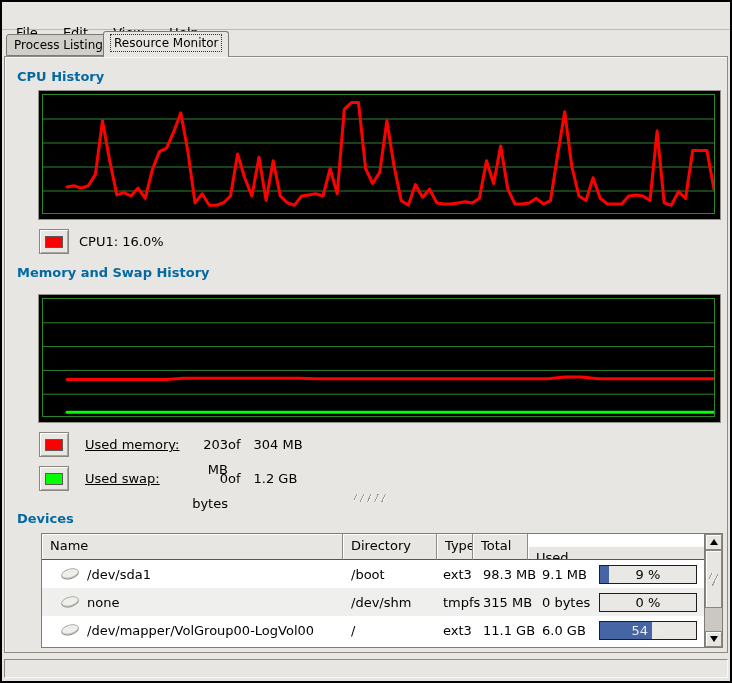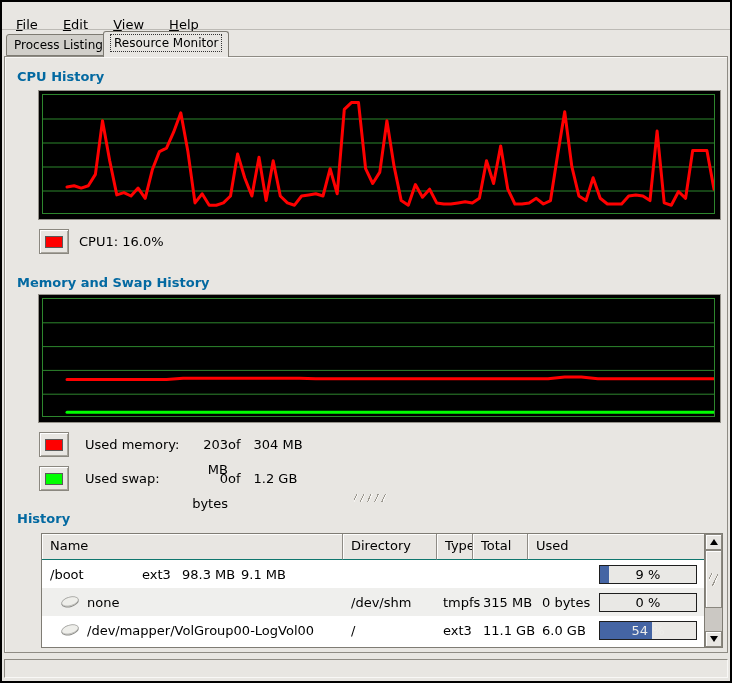--- a/index.html
+++ b/index.html
@@ -7,21 +7,21 @@
   .window {
     position:relative; width:732px; height:683px;
     background:#e8e6e2; border:2px solid #000; overflow:hidden;
   }
   
   .menubar {
     position:absolute; top:0; left:0; right:0; height:28px;
     border-bottom:1px solid #bcbab5; padding-left:4px;
   }
   .menu-item {
-    display:inline-block; padding:9px 10px; line-height:27px;
+    display:inline-block; padding:17px 10px; line-height:27px;
     font-size:13px; color:#000; cursor:default;
   }
   .menu-item u { text-decoration:underline; }
   
   .tab {
     position:absolute; border:1px solid #7e7b73; font-size:12px;
     border-top-left-radius:3px; border-top-right-radius:3px;
     padding:0 7px; white-space:nowrap;
   }
   .tab-inactive {
@@ -48,42 +48,42 @@
   
   .swatch-btn {
     position:absolute; width:30px; height:25px; background:#e8e6e2;
     border:1px solid #8a877f;
     box-shadow: inset 1px 1px 0 #ffffff, inset -1px -1px 0 #a7a49c;
     display:flex; align-items:center; justify-content:center; cursor:pointer;
   }
   .swatch { width:18px; height:12px; border:1px solid #5a5a5a; }
   .legend-label { position:absolute; font-size:13px; line-height:25px; color:#000; }
   .legend-row { position:absolute; left:80px; display:flex; font-size:13px; line-height:25px; color:#000; }
-  .legend-row .l-name  { width:97px; }
+  .legend-row .l-name  { width:97px;text-decoration:underline; }
   .legend-row .l-val   { width:46px; text-align:right; }
   .legend-row .l-of    { }
   .legend-row .l-total { margin-left:13px; }
   
   .pane-grip {
     position:absolute; left:351px; top:492px; width:34px; height:8px; cursor:row-resize;
     background:repeating-linear-gradient(115deg, transparent 0 2px, #9b9890 2px 3px, #f6f4f1 3px 4px, transparent 4px 6.5px);
   }
   
   .devices-frame {
     position:absolute; left:36px; top:531px; width:682px; height:115px;
     border:1px solid #7f7c74; background:#fff; display:flex;
   }
   .tbl { width:662px; }
   .tbl-header { display:flex; height:26px; }
   .th {
     background:#e8e6e2; font-size:13px; line-height:24px; padding-left:8px;
     border-right:1px solid #8e8b85; border-bottom:1px solid #0f766e;
     box-shadow: inset 1px 1px 0 #fdfdfc; cursor:pointer; overflow:hidden; white-space:nowrap;
   }
-  .c-name{width:301px;} .c-dir{width:94px;} .c-type{width:36px;} .c-total{width:55px;} .c-used{flex:1; border-right:none;}
+  .c-name{width:301px;} .c-dir{width:94px;} .c-type{width:36px;} .c-total{width:55px;} .c-used{flex:1; border-right:none;margin-top:12px;}
   .tr { display:flex; height:28px; align-items:center; font-size:13px; color:#000; }
   .tr.alt { background:#efefed; }
   .td { overflow:hidden; white-space:nowrap; }
   .td-name { width:301px; padding-left:18px; display:flex; align-items:center; }
   .td-name svg { margin-right:7px; flex:none; }
   .td-dir { width:94px; padding-left:8px; }
   .td-type { width:44px; padding-left:6px; }
   .td-total { width:56px; padding-left:2px; }
   .td-used { flex:1; display:flex; align-items:center; padding-left:5px; }
   .pbar {
@@ -155,21 +155,21 @@
           <line x1="0" y1="96.0" x2="673" y2="96.0" stroke="#2d862d" stroke-width="1"></line>
           <polyline points="24.0,91.9 31.1,90.8 38.2,93.1 45.3,90.8 52.4,79.4 59.5,25.8 66.7,65.7 73.8,99.9 80.9,97.6 88.0,101.0 95.1,93.1 102.2,103.3 109.3,74.8 116.4,56.6 123.5,53.2 130.6,37.2 137.8,17.8 144.9,56.6 152.0,107.9 159.1,98.8 166.2,110.2 173.3,110.2 180.4,107.9 187.5,101.0 194.6,58.9 201.7,82.8 208.9,101.0 216.0,62.3 223.1,105.6 230.2,65.7 237.3,101.0 244.4,107.9 251.5,110.2 258.6,101.0 265.7,99.9 272.8,98.8 280.0,101.0 287.1,73.7 294.2,98.8 301.3,14.4 308.4,7.6 315.5,7.6 322.6,73.7 329.7,88.5 336.8,77.1 343.9,25.8 351.1,71.4 358.2,105.6 365.3,110.2 372.4,89.6 379.5,102.2 386.6,94.2 393.7,107.9 400.8,109.0 407.9,109.0 415.0,107.9 422.2,106.7 429.3,107.9 436.4,103.3 443.5,65.7 450.6,88.5 457.7,50.9 464.8,94.2 471.9,109.0 479.0,109.0 486.1,107.9 493.3,103.3 500.4,109.0 507.5,105.6 514.6,60.0 521.7,16.7 528.8,71.4 535.9,101.0 543.0,105.6 550.1,82.8 557.2,103.3 564.4,109.0 571.5,109.0 578.6,109.0 585.7,101.0 592.8,99.9 599.9,101.0 607.0,105.6 614.1,36.1 621.2,107.9 628.3,110.2 635.5,96.5 642.6,103.3 649.7,55.4 656.8,55.4 663.9,55.4 671.0,94.2" fill="none" stroke="#ff0000" stroke-width="3" stroke-linejoin="round" stroke-linecap="round"></polyline>
         </svg>
     </div>
 
     <div class="swatch-btn" style="left:34px; top:172px;">
       <span class="swatch" style="background: rgb(255, 0, 0);"></span>
     </div>
     <div class="legend-label" style="left:74px; top:172px;">CPU1: 16.0%</div>
 
-    <div class="section-title" style="left:12px; top:218px;">Memory and Swap History</div>
+    <div class="section-title" style="left:12px; top:208px;">Memory and Swap History</div>
 
     <div class="graph-frame" style="top:237px; height:129px;">
       <svg width="673" height="119">
           <line x1="0" y1="23.8" x2="673" y2="23.8" stroke="#2d862d" stroke-width="1"></line>
           <line x1="0" y1="47.6" x2="673" y2="47.6" stroke="#2d862d" stroke-width="1"></line>
           <line x1="0" y1="71.4" x2="673" y2="71.4" stroke="#2d862d" stroke-width="1"></line>
           <line x1="0" y1="95.2" x2="673" y2="95.2" stroke="#2d862d" stroke-width="1"></line>
           <polyline points="24.0,80.4 40.6,80.4 57.2,80.4 73.8,80.4 90.4,80.4 106.9,80.4 123.5,80.4 140.1,79.3 156.7,79.3 173.3,79.3 189.9,79.3 206.5,79.3 223.1,79.3 239.7,79.3 256.3,79.3 272.8,79.8 289.4,79.8 306.0,79.8 322.6,79.8 339.2,79.8 355.8,79.8 372.4,79.8 389.0,79.8 405.6,79.8 422.2,79.8 438.7,79.8 455.3,79.8 471.9,79.8 488.5,79.8 505.1,79.8 521.7,78.1 538.3,78.1 554.9,79.8 571.5,79.8 588.1,79.8 604.6,79.8 621.2,79.8 637.8,79.8 654.4,79.8 671.0,79.8" fill="none" stroke="#ff0000" stroke-width="3" stroke-linejoin="round" stroke-linecap="round"></polyline>
           <polyline points="24.0,113.2 40.6,113.2 57.2,113.2 73.8,113.2 90.4,113.2 106.9,113.2 123.5,113.2 140.1,113.2 156.7,113.2 173.3,113.2 189.9,113.2 206.5,113.2 223.1,113.2 239.7,113.2 256.3,113.2 272.8,113.2 289.4,113.2 306.0,113.2 322.6,113.2 339.2,113.2 355.8,113.2 372.4,113.2 389.0,113.2 405.6,113.2 422.2,113.2 438.7,113.2 455.3,113.2 471.9,113.2 488.5,113.2 505.1,113.2 521.7,113.2 538.3,113.2 554.9,113.2 571.5,113.2 588.1,113.2 604.6,113.2 621.2,113.2 637.8,113.2 654.4,113.2 671.0,113.2" fill="none" stroke="#00ff00" stroke-width="3" stroke-linejoin="round" stroke-linecap="round"></polyline>
         </svg>
@@ -190,33 +190,40 @@
     </div>
     <div class="legend-row" style="top:409px;">
       <span class="l-name">Used swap:</span>
       <span class="l-val">0 bytes</span>
       <span class="l-of">of</span>
       <span class="l-total">1.2 GB</span>
     </div>
 
     <div class="pane-grip" style="left:349px; top:437px; position:absolute;"></div>
 
-    <div class="section-title" style="left:12px; top:454px;">History</div>
+    <div class="section-title" style="left:12px; top:454px;">Devices</div>
 
     <div class="devices-frame" style="top:476px;">
       <div class="tbl">
         <div class="tbl-header">
           <div class="th c-name">Name</div>
           <div class="th c-dir">Directory</div>
           <div class="th c-type">Type</div>
           <div class="th c-total">Total</div>
           <div class="th c-used">Used</div>
         </div>
 
         <div class="tr">
+          <div class="td td-name">
+            <svg width="20" height="14" viewBox="0 0 20 14">
+                <ellipse cx="10" cy="7" rx="8.5" ry="4.6" transform="rotate(-16 10 7)" fill="#e3e3df" stroke="#8c8c88"></ellipse>
+                <ellipse cx="10" cy="6.4" rx="8.5" ry="4.2" transform="rotate(-16 10 6.4)" fill="#eeeeea" stroke="#a7a7a3" stroke-width="0.6"></ellipse>
+              </svg>
+            <span>/dev/sda1</span>
+          </div>
           <div class="td td-dir">/boot</div>
           <div class="td td-type">ext3</div>
           <div class="td td-total">98.3 MB</div>
           <div class="td td-used">
             <span>9.1 MB</span>
             <div class="pbar">
               <div class="pfill" style="width: 9%;"></div>
               <div class="plabel" style="color: rgb(0, 0, 0);">9 %</div>
             </div>
           </div>

